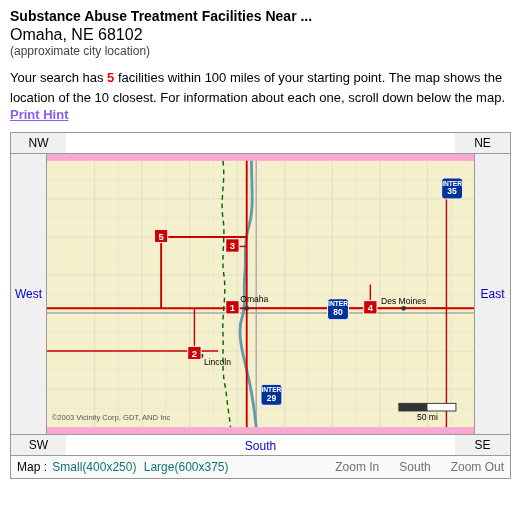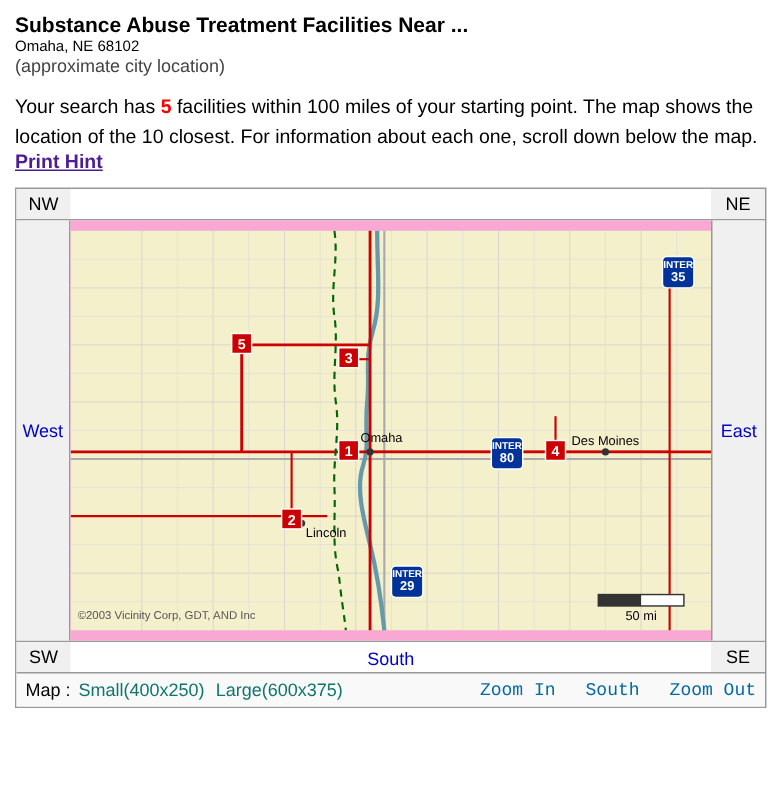--- a/index.html
+++ b/index.html
@@ -13,57 +13,57 @@
     }
     .page-container {
       padding: 8px 10px;
     }
     .title {
       font-weight: bold;
       font-size: 14px;
       margin-bottom: 2px;
     }
     .subtitle {
-      font-size: 10px;
+      font-size: 16px;
       margin-bottom: 0px;
     }
     .subtitle2 {
       font-size: 12px;
       color: #444;
       margin-bottom: 10px;
     }
     .description {
       font-size: 13px;
       line-height: 1.5;
     }
     .description .highlight {
       color: red;
       font-weight: bold;
     }
     .print-hint {
-      color: #4c1d95;
+      color: #8b5cf6;
       font-size: 13px;
       font-weight: bold;
       text-decoration: underline;
       cursor: pointer;
       margin-bottom: 10px;
       display: inline-block;
     }
     .map-wrapper {
       border: 1px solid #999;
       background: #fff;
     }
     .map-nav-top {
       display: flex;
       justify-content: space-between;
       align-items: center;
       border-bottom: 1px solid #999;
     }
     .map-nav-top .corner, .map-nav-bottom .corner {
-      width: 36px;
+      width: 55px;
       padding: 3px 6px;
       font-size: 12px;
       border: none;
       background: #f0f0f0;
       cursor: pointer;
       text-align: center;
     }
     .map-nav-top .nav-center, .map-nav-bottom .nav-center {
       flex: 1;
       text-align: center;
@@ -115,23 +115,22 @@
     .map-controls .size-links a {
       color: #0f766e;
       text-decoration: none;
       margin: 0 2px;
     }
     .map-controls .zoom-links {
       display: flex;
       gap: 20px;
     }
     .map-controls .zoom-links a {
-      color: #0369a1;
+      color: #737373;
       text-decoration: none;
-      font-family: Liberation Mono, monospace;
     }
 
     
     .map-svg {
       width: 100%;
       height: 100%;
     }
 
     .nav-btn {
       background: #f0f0f0;

